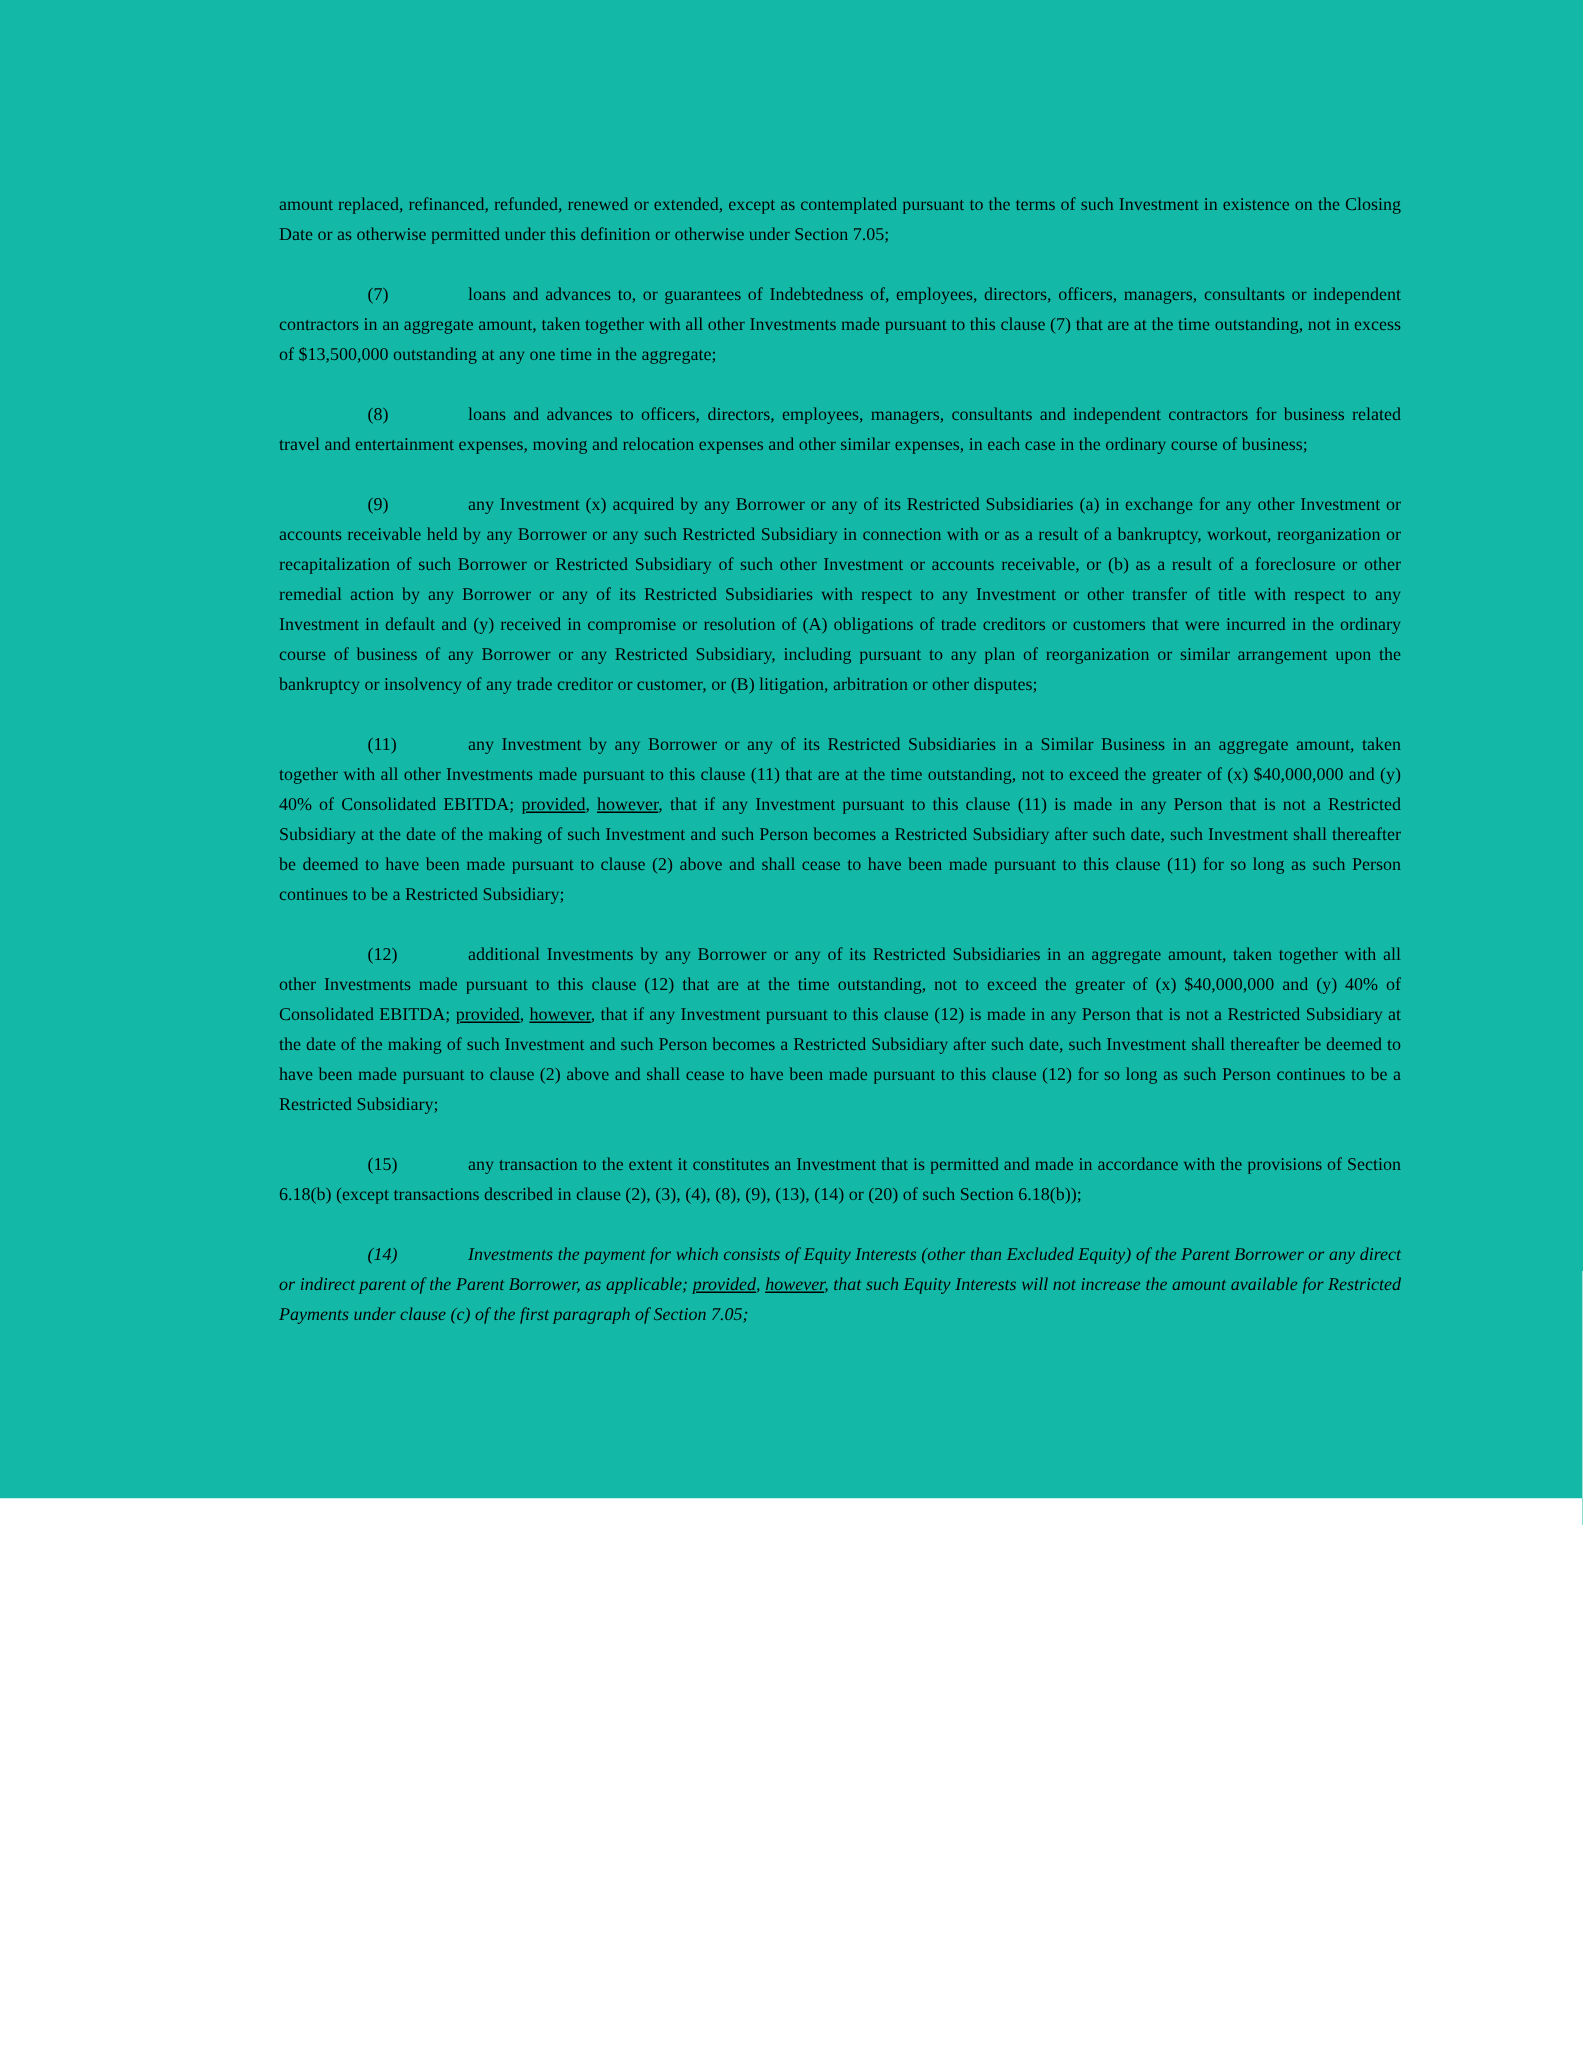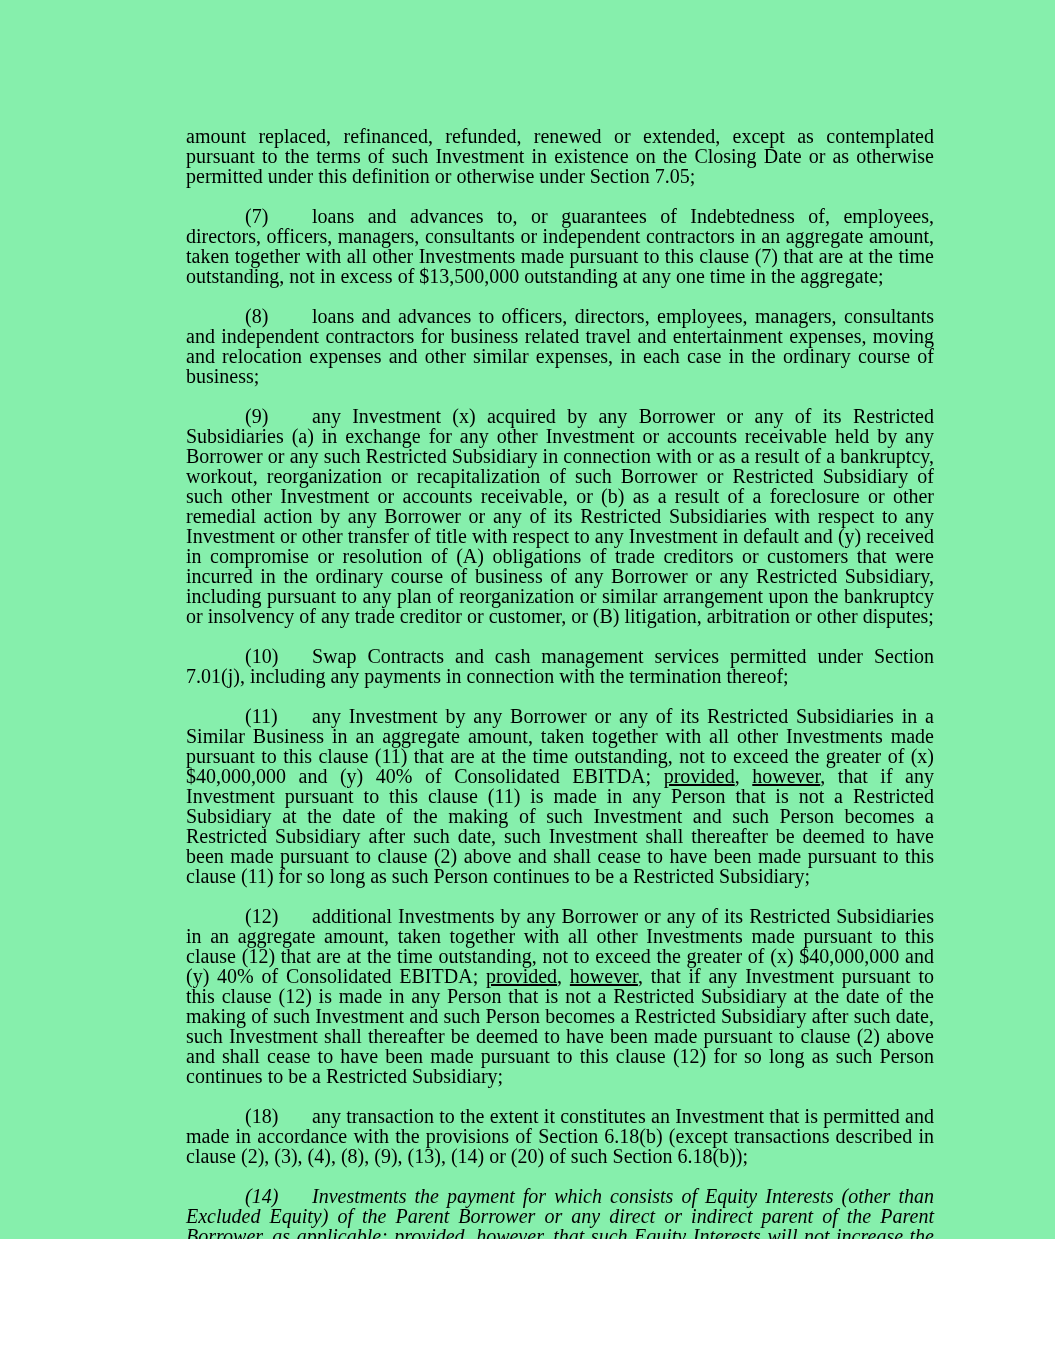--- a/index.html
+++ b/index.html
@@ -3,25 +3,25 @@
 <meta charset="utf-8">
 <style>
   html, body {
     margin: 0;
     padding: 0;
     background: #ffffff;
   }
   .page {
     position: relative;
     width: 1055px;
-    height: 1239px;
-    background: #86efac;
+    height: 999px;
+    background: #14b8a6;
     overflow: hidden;
     font-family: "Liberation Serif", "DejaVu Serif", serif;
-    font-size: 20px;
+    font-size: 12px;
     line-height: 20px;
     color: #000000;
   }
   .content {
     position: absolute;
     left: 186px;
     top: 126px;
     width: 748px;
     text-align: justify;
   }
@@ -45,19 +45,18 @@
 </style>
 </head>
 <body>
 
 <div class="page">
   <div class="content">
       <p class="para"><span>amount replaced, refinanced, refunded, renewed or extended, except as contemplated pursuant to the terms of such Investment in existence on the Closing Date or as otherwise permitted under this definition or otherwise under Section 7.05;</span></p>
       <p class="para"><span class="clause-num">(7)</span><span>loans and advances to, or guarantees of Indebtedness of, employees, directors, officers, managers, consultants or independent contractors in an aggregate amount, taken together with all other Investments made pursuant to this clause (7) that are at the time outstanding, not in excess of $13,500,000 outstanding at any one time in the aggregate;</span></p>
       <p class="para"><span class="clause-num">(8)</span><span>loans and advances to officers, directors, employees, managers, consultants and independent contractors for business related travel and entertainment expenses, moving and relocation expenses and other similar expenses, in each case in the ordinary course of business;</span></p>
       <p class="para"><span class="clause-num">(9)</span><span>any Investment (x) acquired by any Borrower or any of its Restricted Subsidiaries (a) in exchange for any other Investment or accounts receivable held by any Borrower or any such Restricted Subsidiary in connection with or as a result of a bankruptcy, workout, reorganization or recapitalization of such Borrower or Restricted Subsidiary of such other Investment or accounts receivable, or (b) as a result of a foreclosure or other remedial action by any Borrower or any of its Restricted Subsidiaries with respect to any Investment or other transfer of title with respect to any Investment in default and (y) received in compromise or resolution of (A) obligations of trade creditors or customers that were incurred in the ordinary course of business of any Borrower or any Restricted Subsidiary, including pursuant to any plan of reorganization or similar arrangement upon the bankruptcy or insolvency of any trade creditor or customer, or (B) litigation, arbitration or other disputes;</span></p>
-      <p class="para"><span class="clause-num">(10)</span><span>Swap Contracts and cash management services permitted under Section 7.01(j), including any payments in connection with the termination thereof;</span></p>
       <p class="para"><span class="clause-num">(11)</span><span>any Investment by any Borrower or any of its Restricted Subsidiaries in a Similar Business in an aggregate amount, taken together with all other Investments made pursuant to this clause (11) that are at the time outstanding, not to exceed the greater of (x) $40,000,000 and (y) 40% of Consolidated EBITDA; </span><span class="u">provided</span><span>, </span><span class="u">however</span><span>, that if any Investment pursuant to this clause (11) is made in any Person that is not a Restricted Subsidiary at the date of the making of such Investment and such Person becomes a Restricted Subsidiary after such date, such Investment shall thereafter be deemed to have been made pursuant to clause (2) above and shall cease to have been made pursuant to this clause (11) for so long as such Person continues to be a Restricted Subsidiary;</span></p>
       <p class="para"><span class="clause-num">(12)</span><span>additional Investments by any Borrower or any of its Restricted Subsidiaries in an aggregate amount, taken together with all other Investments made pursuant to this clause (12) that are at the time outstanding, not to exceed the greater of (x) $40,000,000 and (y) 40% of Consolidated EBITDA; </span><span class="u">provided</span><span>, </span><span class="u">however</span><span>, that if any Investment pursuant to this clause (12) is made in any Person that is not a Restricted Subsidiary at the date of the making of such Investment and such Person becomes a Restricted Subsidiary after such date, such Investment shall thereafter be deemed to have been made pursuant to clause (2) above and shall cease to have been made pursuant to this clause (12) for so long as such Person continues to be a Restricted Subsidiary;</span></p>
-      <p class="para"><span class="clause-num">(18)</span><span>any transaction to the extent it constitutes an Investment that is permitted and made in accordance with the provisions of Section 6.18(b) (except transactions described in clause (2), (3), (4), (8), (9), (13), (14) or (20) of such Section 6.18(b));</span></p>
+      <p class="para"><span class="clause-num">(15)</span><span>any transaction to the extent it constitutes an Investment that is permitted and made in accordance with the provisions of Section 6.18(b) (except transactions described in clause (2), (3), (4), (8), (9), (13), (14) or (20) of such Section 6.18(b));</span></p>
       <p class="para"><span class="clause-num">(14)</span><span>Investments the payment for which consists of Equity Interests (other than Excluded Equity) of the Parent Borrower or any direct or indirect parent of the Parent Borrower, as applicable; </span><span class="u">provided</span><span>, </span><span class="u">however</span><span>, that such Equity Interests will not increase the amount available for Restricted Payments under clause (c) of the first paragraph of Section 7.05;</span></p>
     </div>
 </div>
 
 </body></html>

